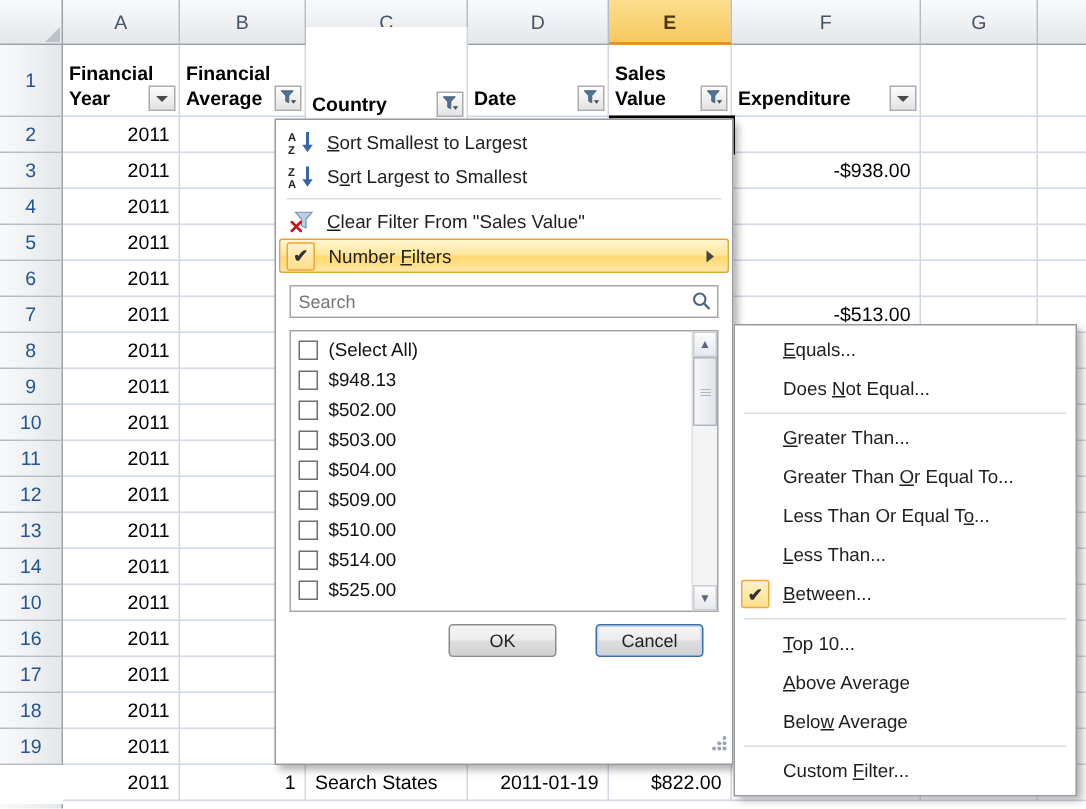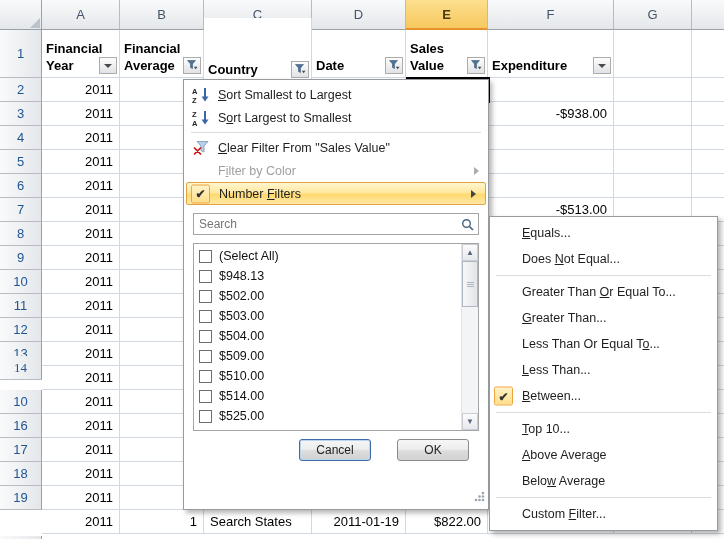--- a/index.html
+++ b/index.html
@@ -108,21 +108,21 @@
     <div class="rowhdr" style="top: 126px; height: 24px;">4</div>
     <div class="rowhdr" style="top: 150px; height: 24px;">5</div>
     <div class="rowhdr" style="top: 174px; height: 24px;">6</div>
     <div class="rowhdr" style="top: 198px; height: 24px;">7</div>
     <div class="rowhdr" style="top: 222px; height: 24px;">8</div>
     <div class="rowhdr" style="top: 246px; height: 24px;">9</div>
     <div class="rowhdr" style="top: 270px; height: 24px;">10</div>
     <div class="rowhdr" style="top: 294px; height: 24px;">11</div>
     <div class="rowhdr" style="top: 318px; height: 24px;">12</div>
     <div class="rowhdr" style="top: 342px; height: 24px;">13</div>
-    <div class="rowhdr" style="top: 356px; height: 24px; font-family: Liberation Serif, serif;">14</div>
+    <div class="rowhdr" style="top: 366px; height: 24px;">14</div>
     <div class="rowhdr" style="top: 390px; height: 24px;">10</div>
     <div class="rowhdr" style="top: 414px; height: 24px;">16</div>
     <div class="rowhdr" style="top: 438px; height: 24px;">17</div>
     <div class="rowhdr" style="top: 462px; height: 24px;">18</div>
     <div class="rowhdr" style="top: 486px; height: 24px;">19</div>
     <div class="rowhdr" style="top: 536px; height: 24px; font-weight: bold;">20</div>
     <div class="hcell" style="left: 42px; top: 30px; width: 78px; height: 48px;">
       <div class="hlines">
         <div>Financial</div>
         <div>Year</div>
@@ -368,24 +368,20 @@
       <div class="sep"></div>
       <div class="mi">
         <span class="micon">
           <svg width="16" height="15" viewBox="0 0 16 15">
             <path d="M4 1 h11 l-4 4.5 v6 l-3-1.5 v-4.5 z" fill="#BBD0E8" stroke="#7A94B4" stroke-width="0.8"></path>
             <path d="M1.5 7.5 l6 6 M7.5 7.5 l-6 6" stroke="#C81414" stroke-width="1.7" stroke-linecap="round"></path>
           </svg>
         </span>
         <span><u>C</u>lear Filter From "Sales Value"</span>
       </div>
-      <div class="mi disabled">
-        <span>F<u>i</u>lter by Color</span>
-        <span class="arrow"></span>
-      </div>
       <div class="mi hl">
         <span class="chk">✔</span>
         <span>Number <u>F</u>ilters</span>
         <span class="arrow"></span>
       </div>
     </div>
 
   <div class="search-row">
     <input id="search" placeholder="Search" style="">
     <span class="mag">
@@ -442,22 +438,22 @@
       <div class="sthumb">
         <span class="gl"></span>
       </div>
       <div class="sbtn down">
         <span>▼</span>
       </div>
     </div>
   </div>
 
   <div class="btn-row">
+    <button class="btn">OK</button>
     <button class="btn cancel">Cancel</button>
-    <button class="btn">OK</button>
   </div>
 
   <span class="grip">
     <svg width="13" height="13">
         <circle cx="10" cy="3" r="1.3" fill="#9AA2AD"></circle>
         <circle cx="10" cy="6.5" r="1.3" fill="#9AA2AD"></circle>
         <circle cx="6.5" cy="6.5" r="1.3" fill="#9AA2AD"></circle>
         <circle cx="10" cy="10" r="1.3" fill="#9AA2AD"></circle>
         <circle cx="6.5" cy="10" r="1.3" fill="#9AA2AD"></circle>
         <circle cx="3" cy="10" r="1.3" fill="#9AA2AD"></circle>
@@ -468,24 +464,24 @@
 <div class="menu" id="nf-submenu">
   <div id="submenu-items">
       <div class="mi2">
         <span><u>E</u>quals...</span>
       </div>
       <div class="mi2">
         <span>Does <u>N</u>ot Equal...</span>
       </div>
       <div class="sep2"></div>
       <div class="mi2">
+        <span><u>G</u>reater Than...</span>
+      </div>
+      <div class="mi2">
         <span>Greater Than <u>O</u>r Equal To...</span>
-      </div>
-      <div class="mi2">
-        <span><u>G</u>reater Than...</span>
       </div>
       <div class="mi2">
         <span>Less Than Or Equal T<u>o</u>...</span>
       </div>
       <div class="mi2">
         <span><u>L</u>ess Than...</span>
       </div>
       <div class="mi2">
         <span class="chk">✔</span>
         <span><u>B</u>etween...</span>

